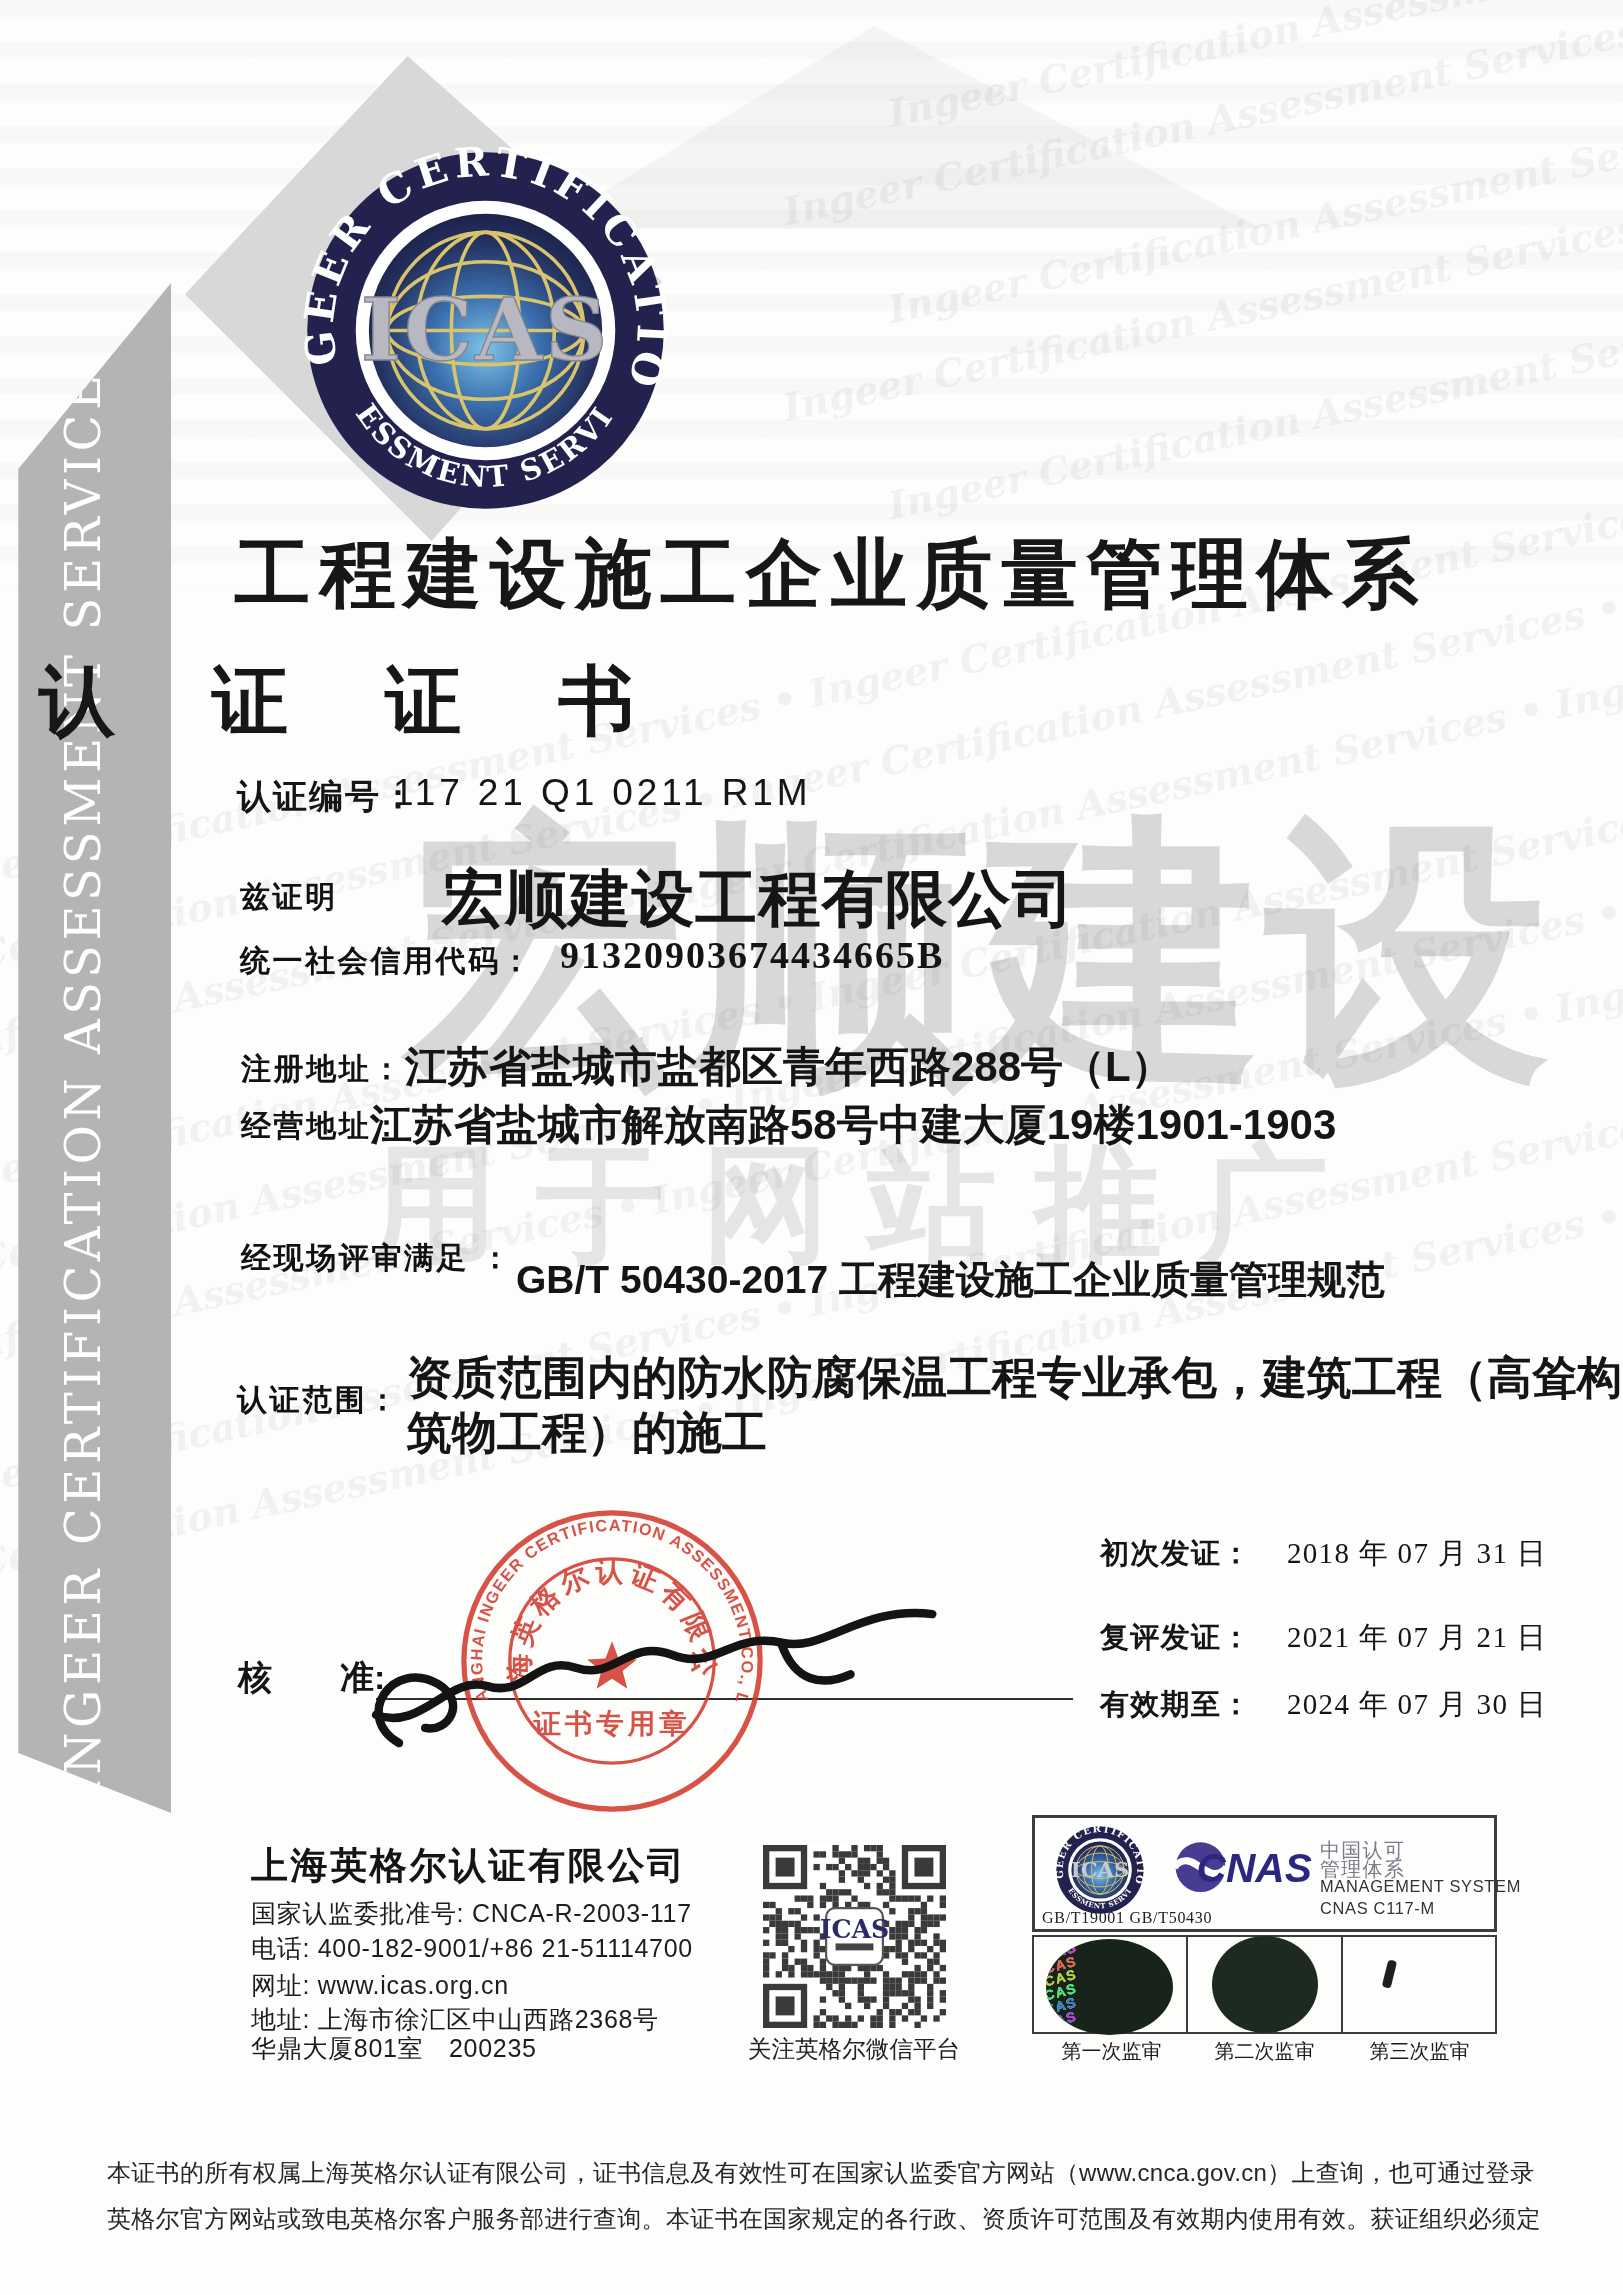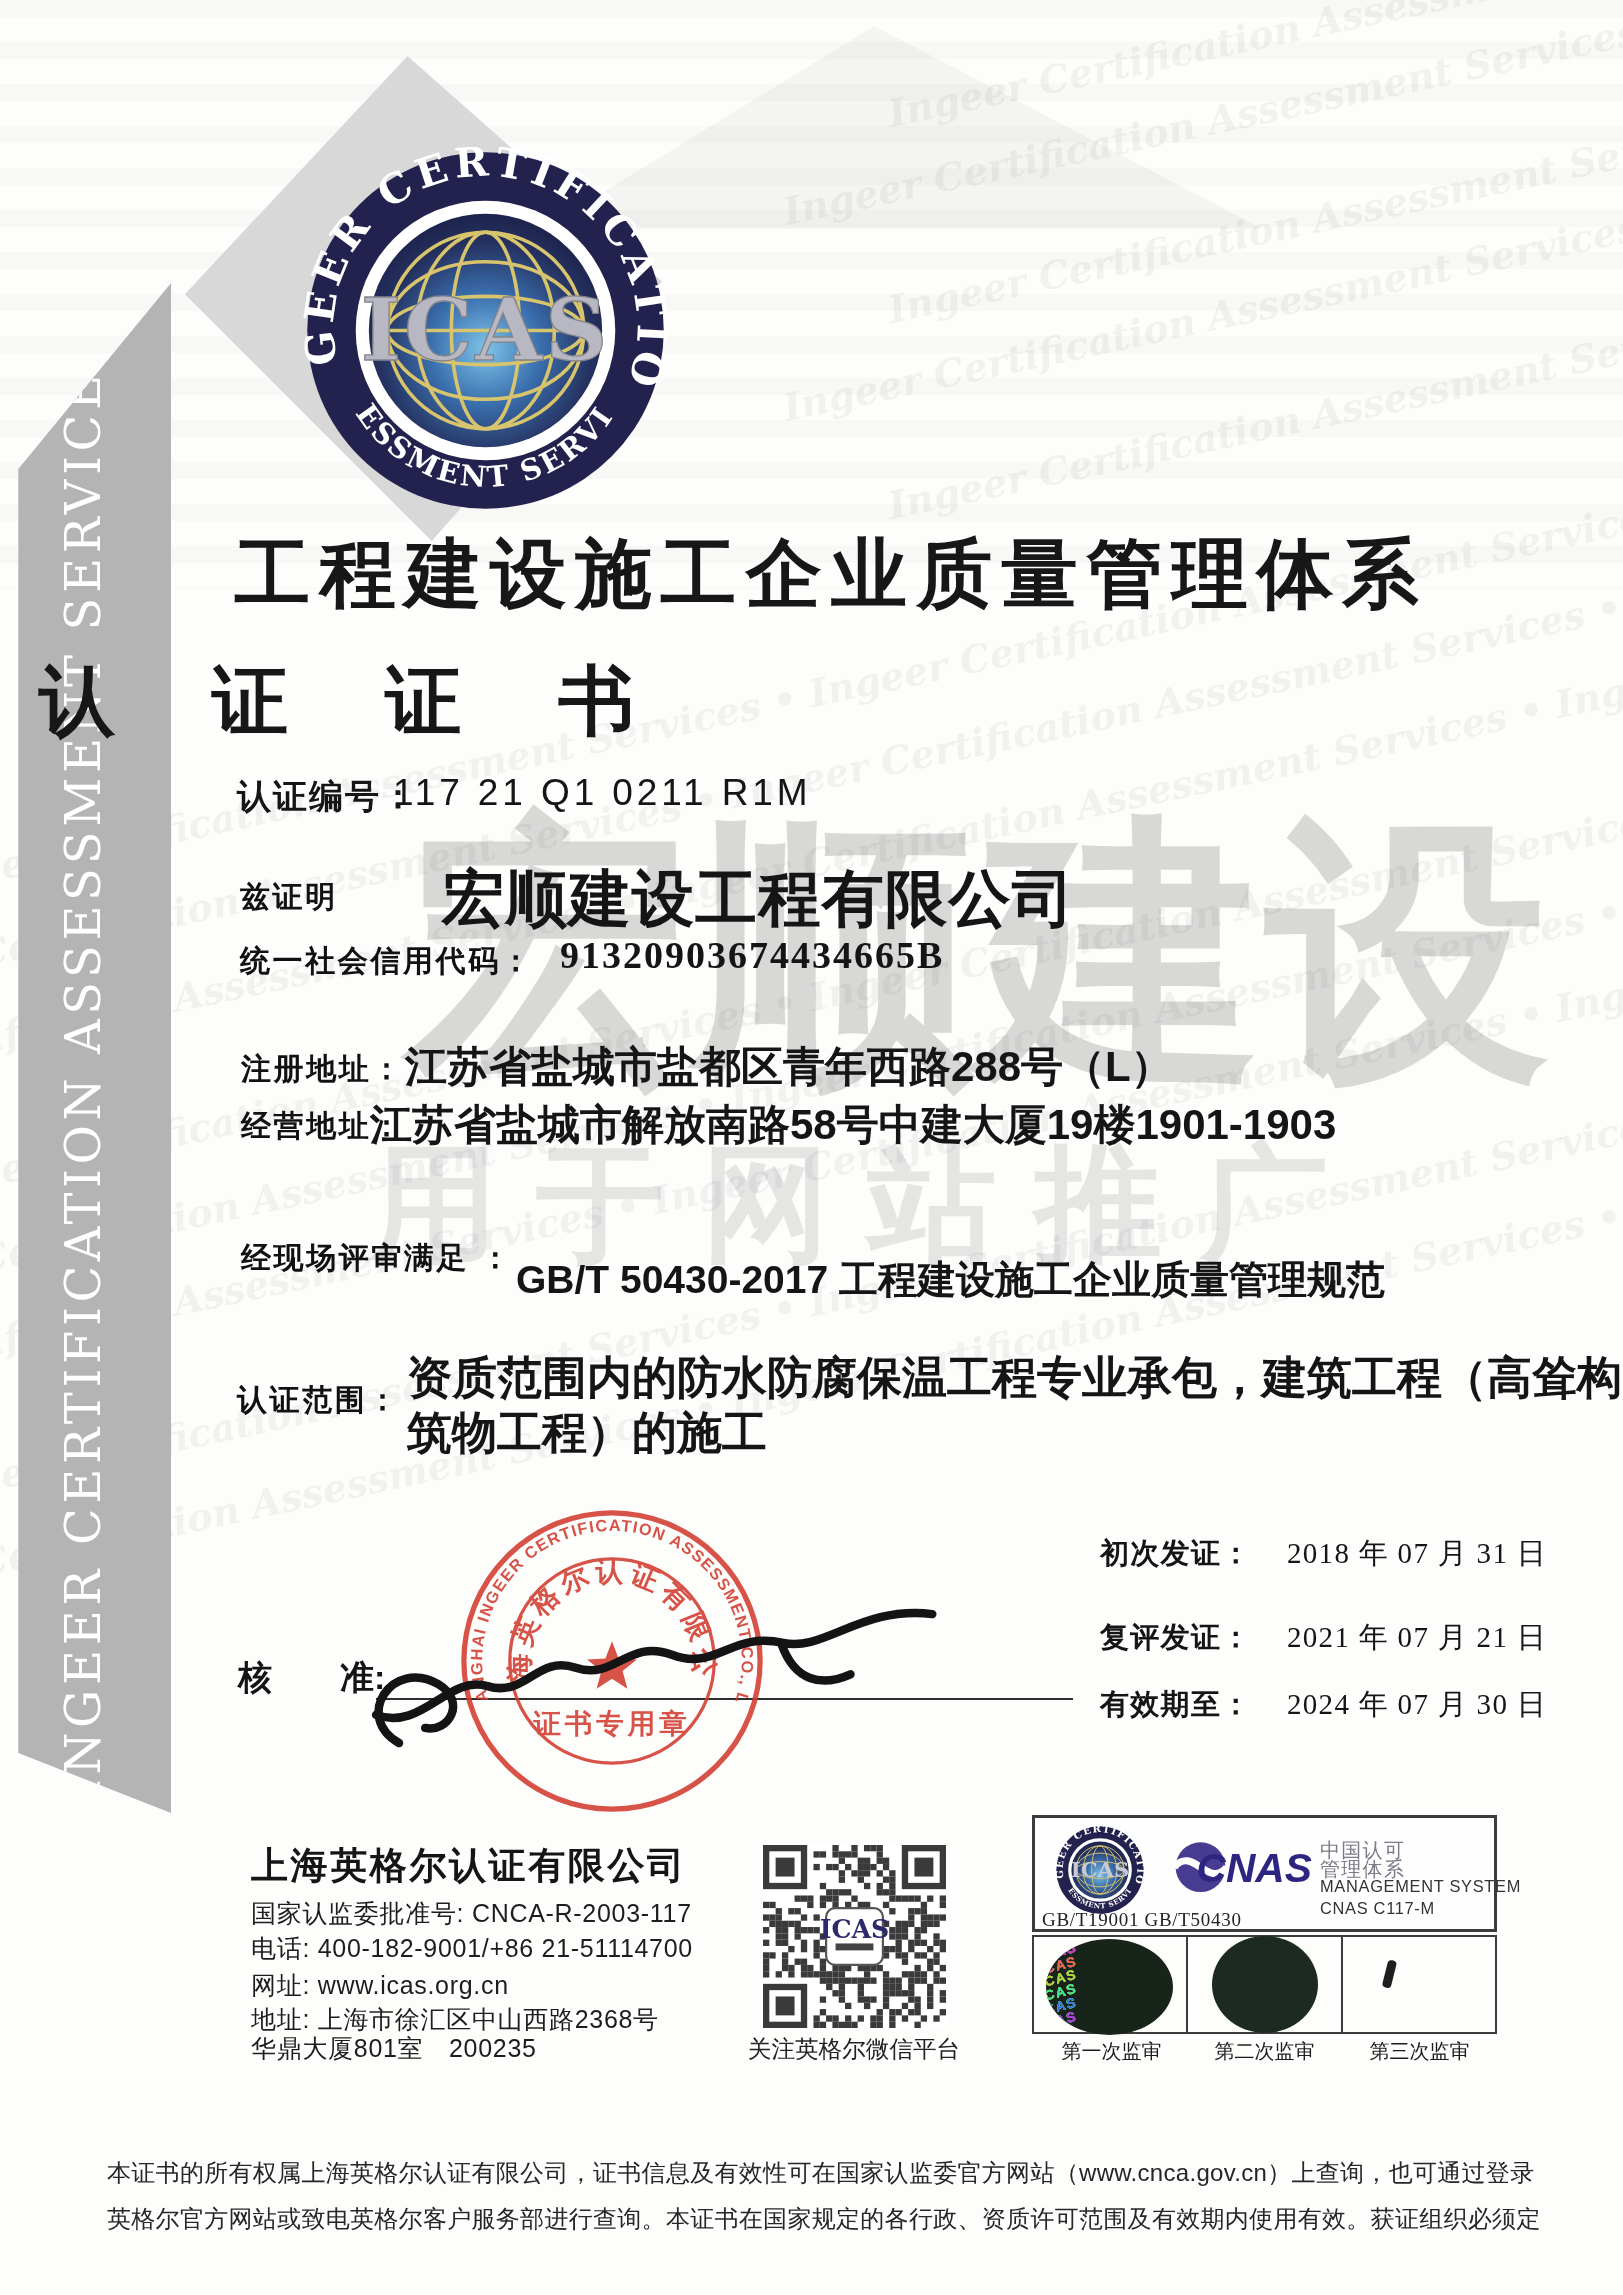--- a/index.html
+++ b/index.html
@@ -51,21 +51,21 @@
   #sealSvg{left:458px;top:1507px;z-index:4;opacity:0.88;}
   #sigSvg{left:363px;top:1576px;z-index:5;}
   
   .issuer-name{left:251px;top:1841px;font-size:37px;font-weight:700;letter-spacing:2.6px;}
   .issuer-line{font-size:25px;color:#1d1d1d;letter-spacing:0.7px;}
   
   #qr{left:763px;top:1845px;}
   .qr-caption{left:733px;top:2033px;width:242px;text-align:center;font-size:23.6px;color:#222;}
   
   .acc-box{left:1032px;top:1815px;width:465px;height:117px;border:3.3px solid #3c3c3c;background:rgba(255,255,255,0.6);}
-  .acc-caption{left:1042px;top:1909px;font-size:19px;font-family:"Liberation Serif",serif;color:#222;letter-spacing:0.7px;}
+  .acc-caption{left:1042px;top:1909px;font-size:16px;font-family:"Liberation Serif",serif;color:#222;letter-spacing:0.7px;}
   #miniLogo{left:1055px;top:1825px;}
   #cnasSvg{left:1173px;top:1833px;}
   .cnas-sm{font-size:20px;color:#7a7a88;letter-spacing:1.3px;}
   .cnas-lg{font-size:16.4px;color:#333;letter-spacing:0.7px;}
   
   .surv-box{left:1032px;top:1935px;width:465px;height:99px;border:2.6px solid #3c3c3c;}
   .surv-div{top:1935px;width:2px;height:99px;background:#3c3c3c;z-index:3;}
   .surv-lbl{top:2038px;width:157px;text-align:center;font-size:20px;color:#1b1b1b;}
   .holo{left:1046px;top:1939px;width:127px;height:96px;border-radius:50%;background:#18241a;overflow:hidden;z-index:2;}
   .holo div{position:relative;white-space:nowrap;font:700 13.7px "Liberation Sans",sans-serif;letter-spacing:1.3px;transform:rotate(-14deg);left:-7.9px;}

